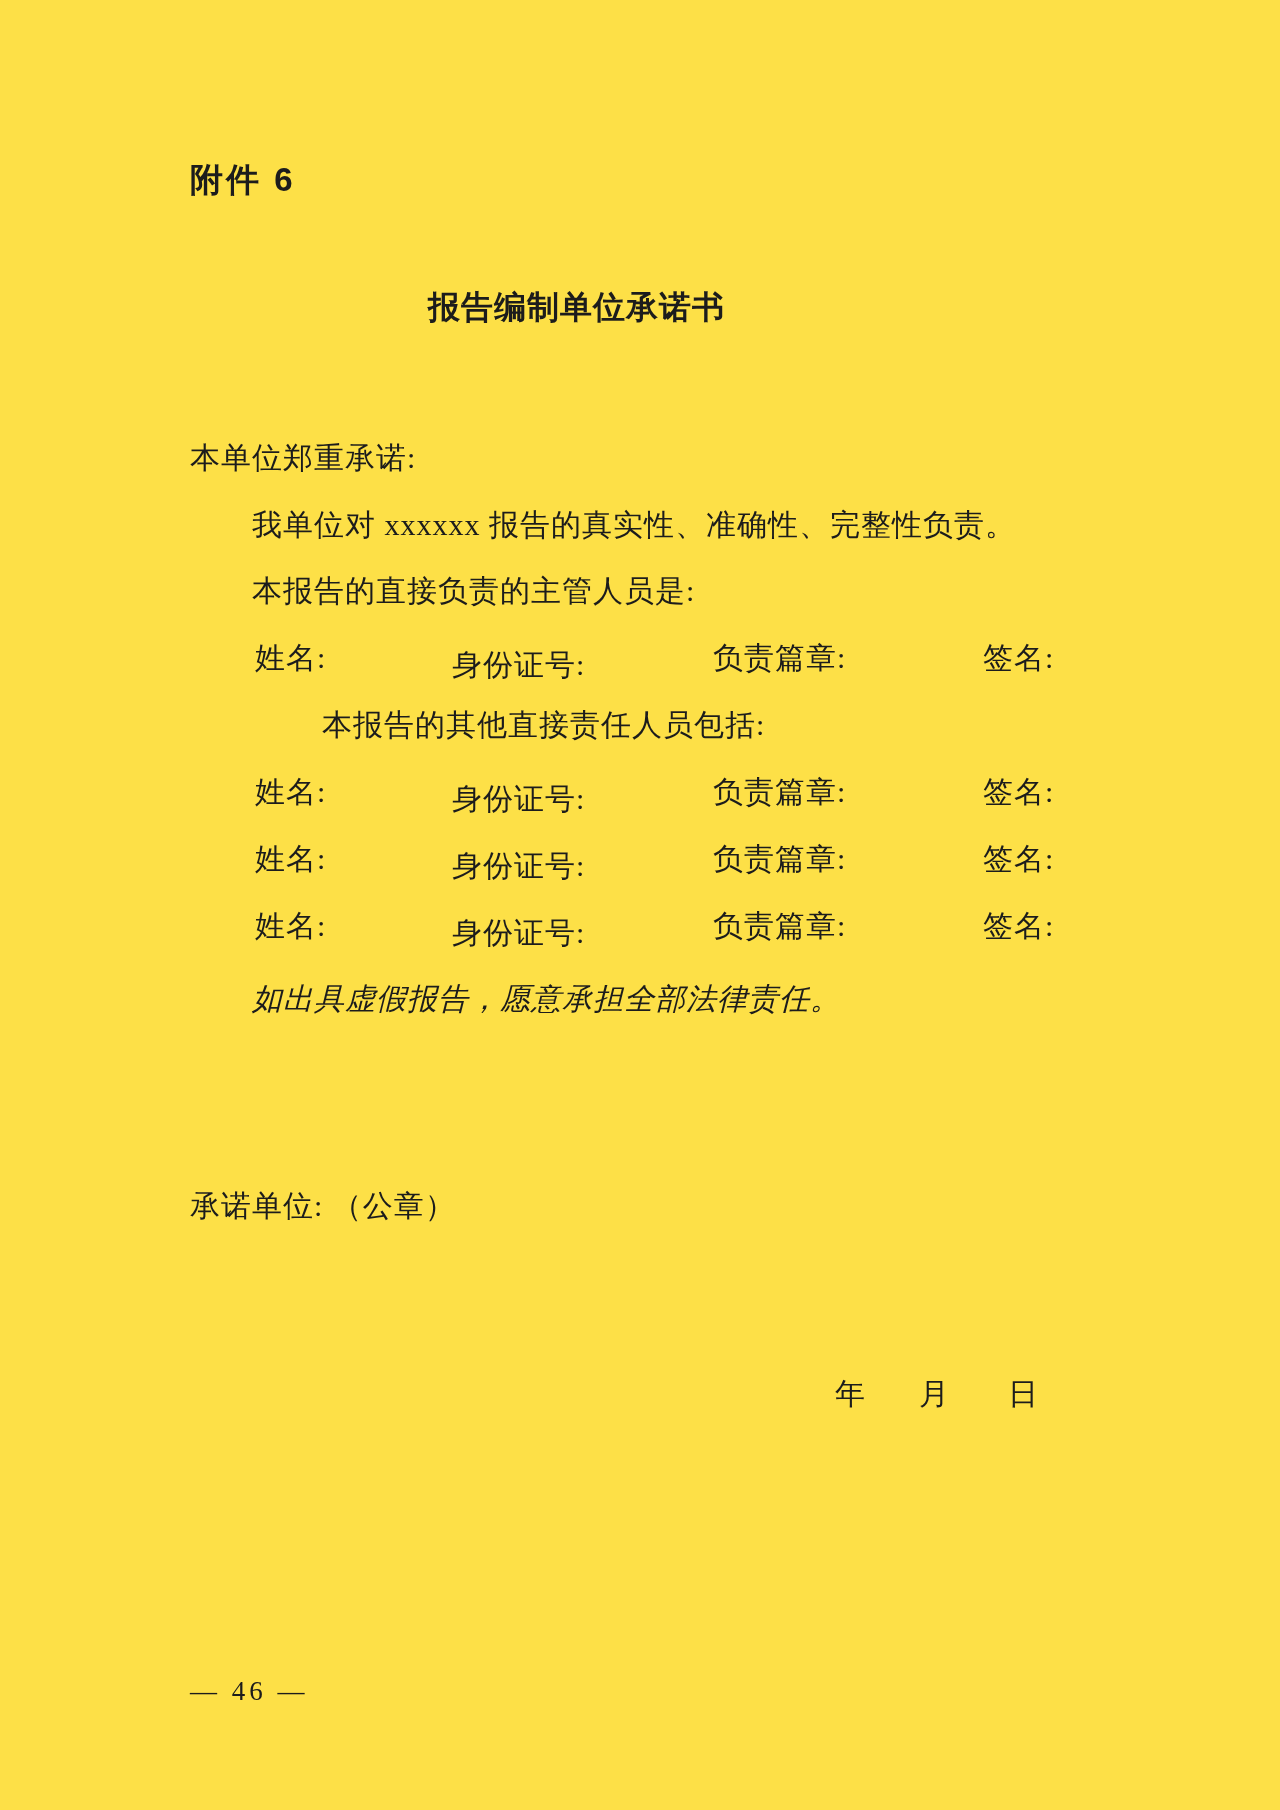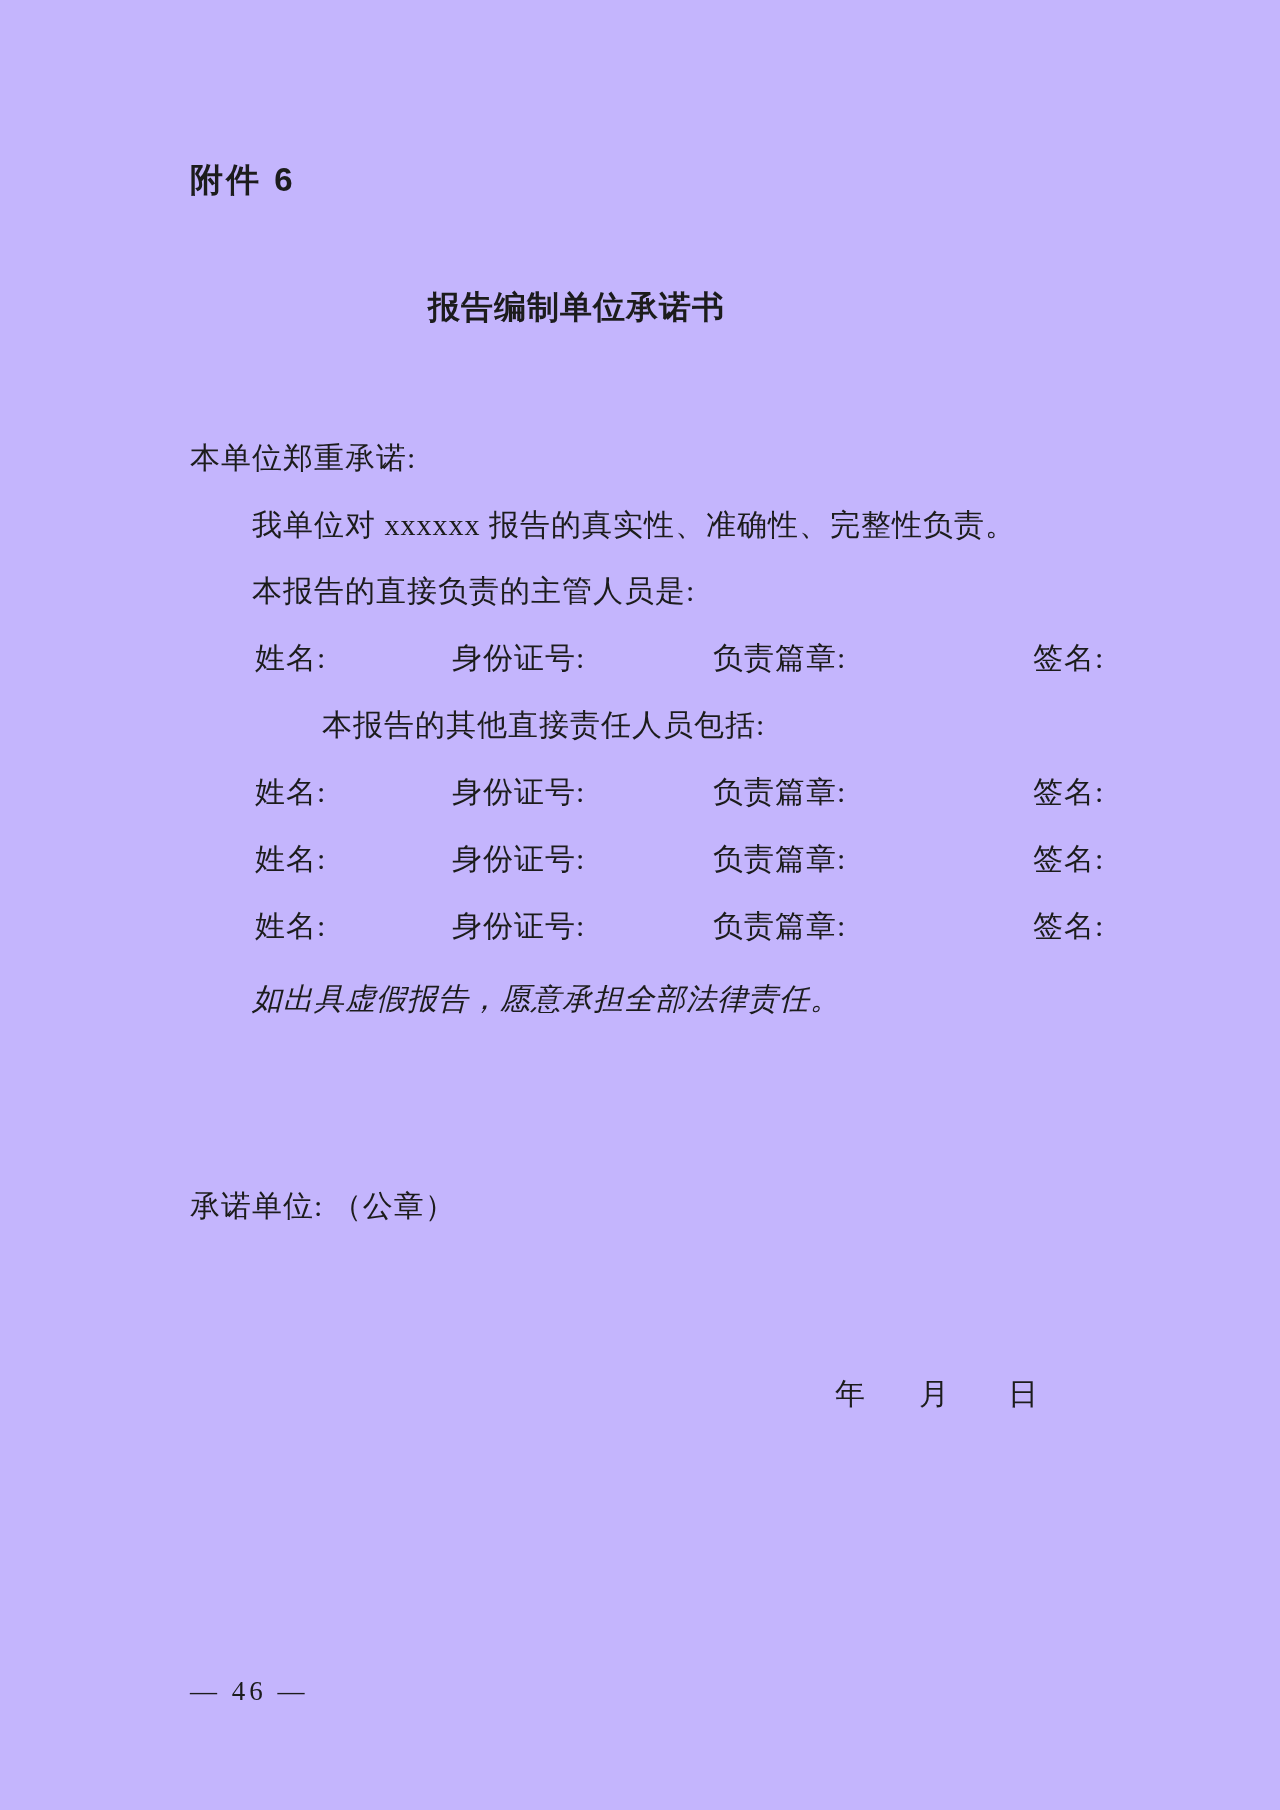--- a/index.html
+++ b/index.html
@@ -5,21 +5,21 @@
   html, body {
     margin: 0;
     padding: 0;
     background: #e8e8e8;
   }
   .page {
     position: relative;
     width: 1280px;
     height: 1810px;
     margin: 0 auto;
-    background: #c4b5fd;
+    background: #fde047;
     color: #1c1c1c;
     font-family: "Liberation Serif", "DejaVu Serif", serif;
     overflow: hidden;
   }
   .abs { position: absolute; white-space: nowrap; }
 
   .attachment-label {
     left: 190px; top: 158px;
     font-family: "Liberation Sans", "DejaVu Sans", sans-serif;
     font-weight: bold;
@@ -35,23 +35,23 @@
   }
   .body-line {
     font-size: 30px;
     letter-spacing: 1px;
   }
   .sig-row {
     left: 0; width: 1060px; height: 40px;
   }
   .sig-row .cell { position: absolute; white-space: nowrap; font-size: 30px; letter-spacing: 1px; }
   .cell-name    { left: 255px; }
-  .cell-id      { left: 452px; }
+  .cell-id      { left: 452px; margin-top: 7px; }
   .cell-chapter { left: 713px; }
-  .cell-sign    { left: 1033px; }
+  .cell-sign    { left: 983px; }
 
   .date-line { left: 835px; top: 1374px; width: 300px; }
   .date-line .date-part { position: absolute; font-size: 30px; }
   .date-year  { left: 0; }
   .date-month { left: 84px; }
   .date-day   { left: 173px; }
 
   .page-number {
     left: 190px; top: 1676px;
     font-size: 27px;

